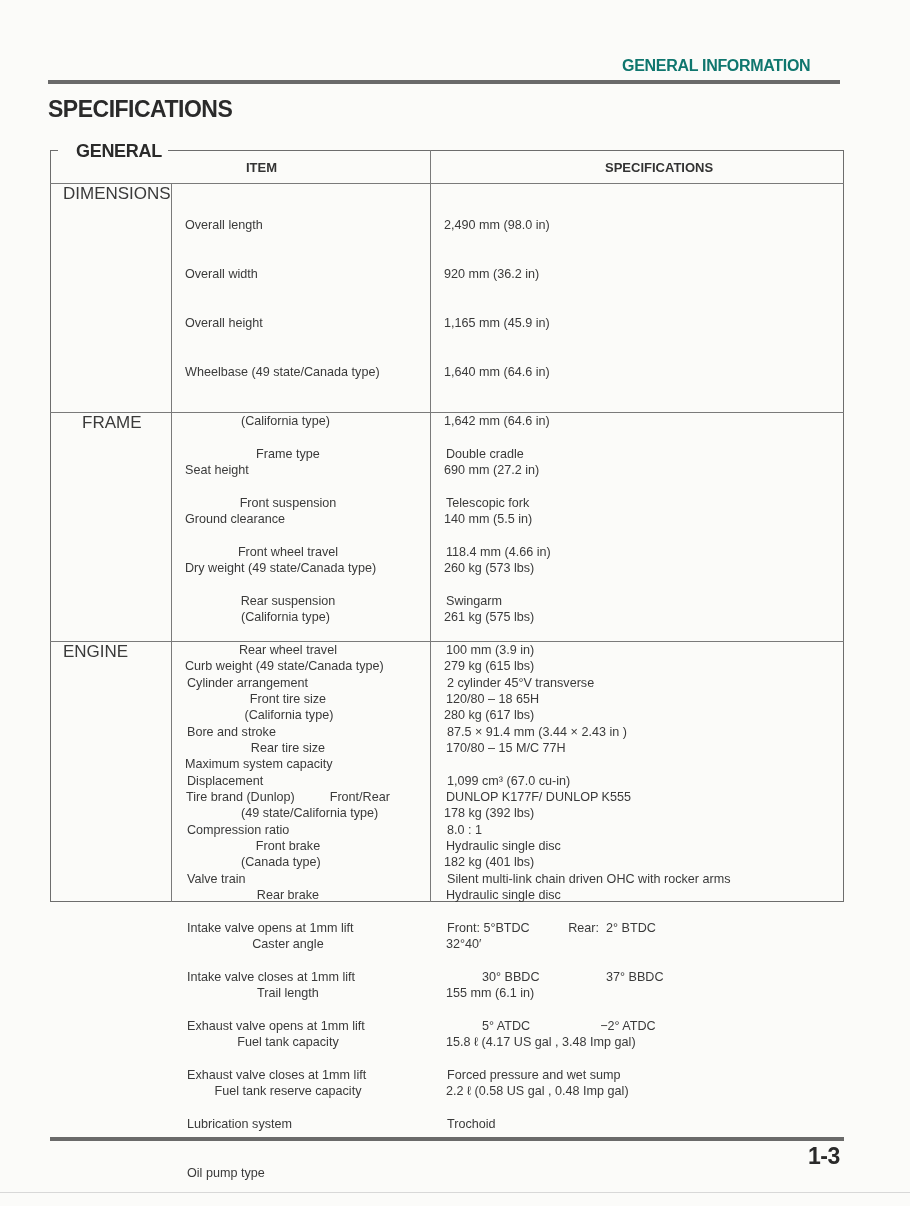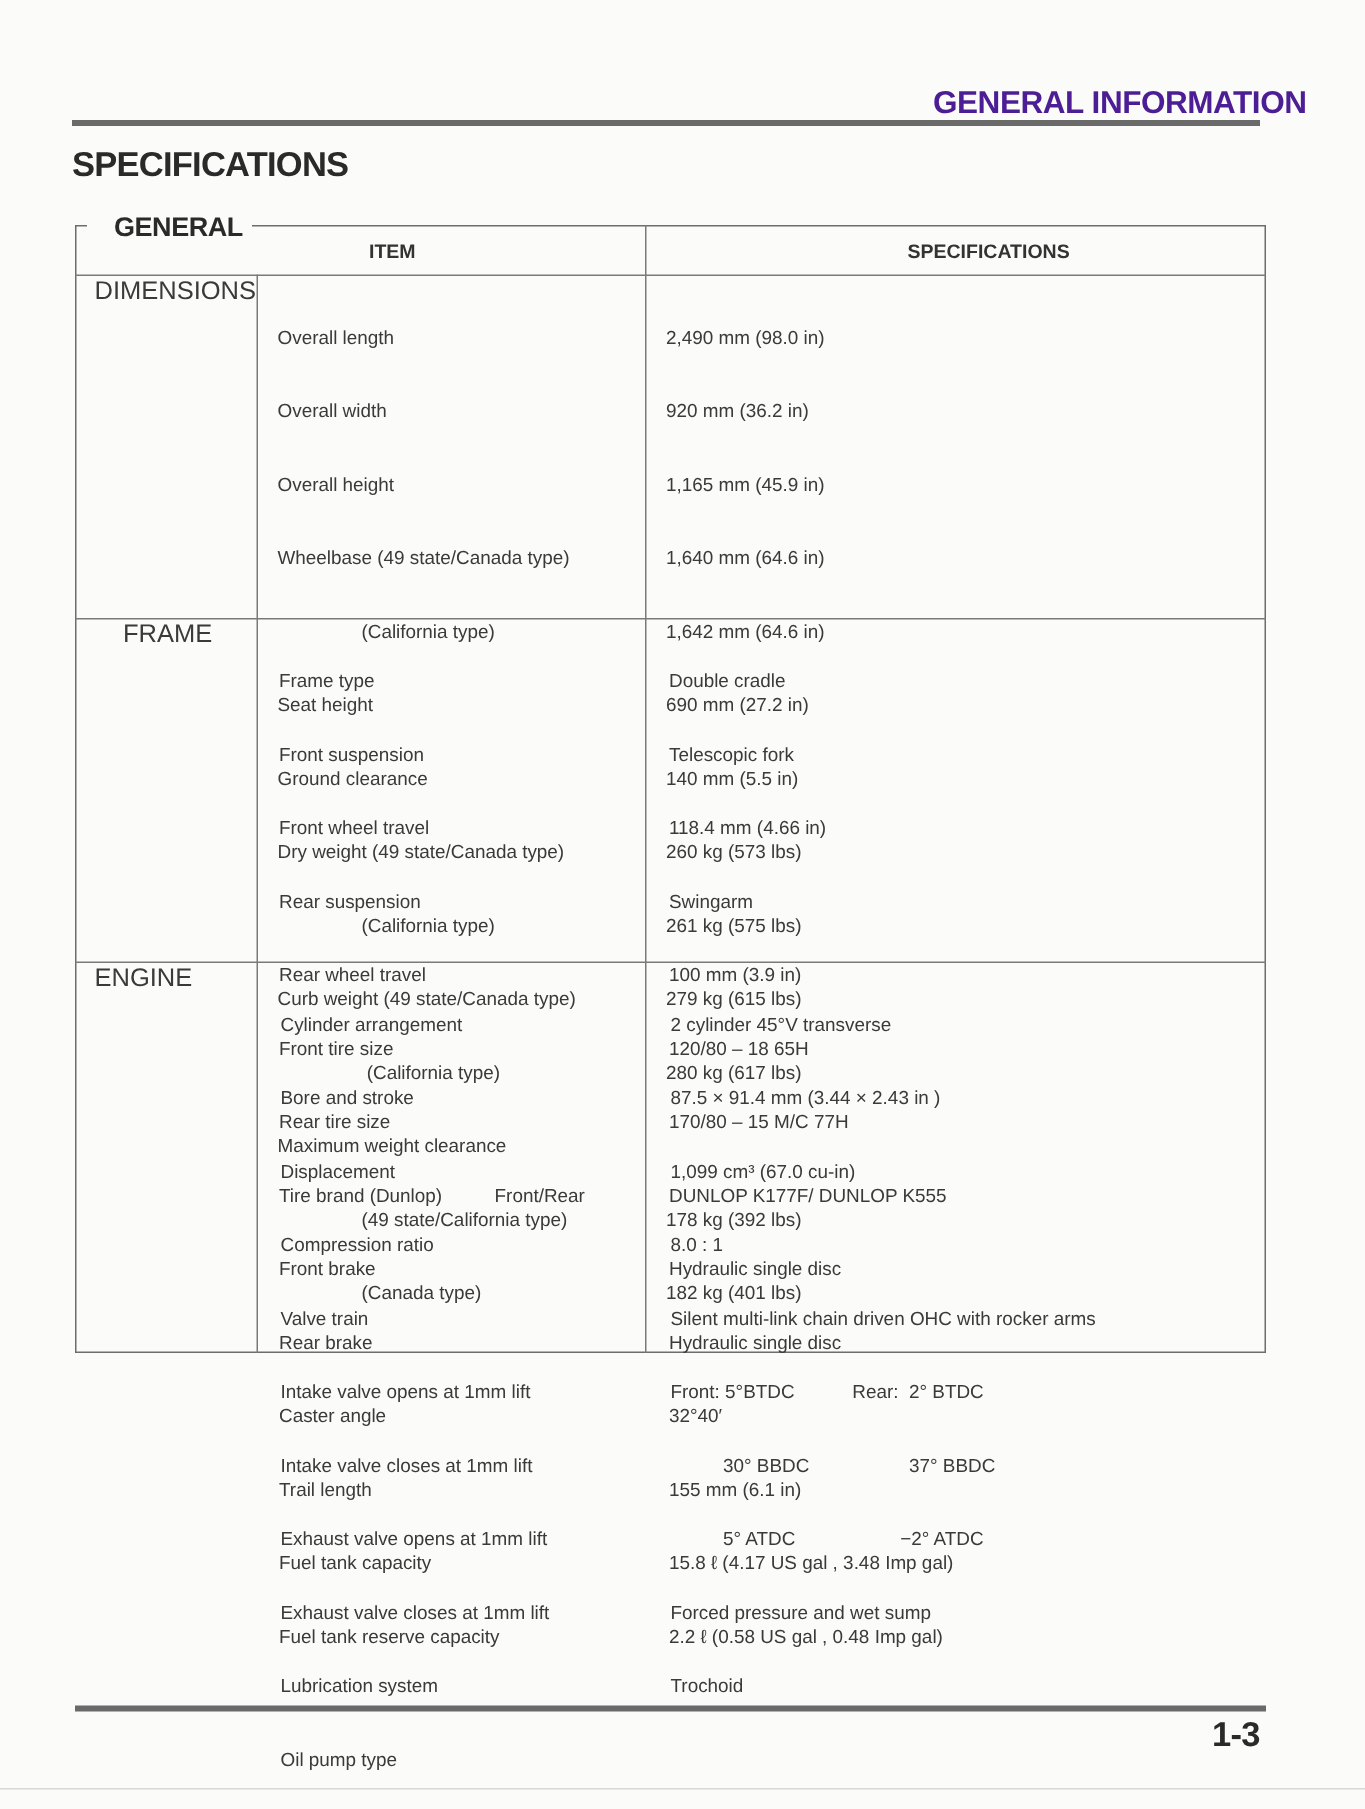--- a/index.html
+++ b/index.html
@@ -3,21 +3,21 @@
 <meta charset="utf-8">
 <style>
   html, body { margin: 0; padding: 0; }
   body {
     width: 910px; height: 1206px; position: relative; overflow: hidden;
     background: #fbfbf9; color: #2e2e2e;
     font-family: "Liberation Sans", "DejaVu Sans", sans-serif;
   }
   .header-section {
     position: absolute; left: 622px; top: 57px;
-    font-size: 21px; font-weight: bold; letter-spacing: -0.3px; color: #4c1d95;
+    font-size: 16px; font-weight: bold; letter-spacing: -0.3px; color: #0f766e;
   }
   .top-rule {
     position: absolute; left: 48px; top: 80px; width: 792px; height: 4px;
     background: #6a6a6a;
   }
   .page-title {
     position: absolute; left: 48px; top: 96px;
     font-size: 23px; font-weight: bold; letter-spacing: -0.5px; color: #2a2a2a;
   }
   .table-box {
@@ -81,21 +81,21 @@
     <div>Overall width</div>
     <div>Overall height</div>
     <div>Wheelbase (49 state/Canada type)</div>
     <div>                (California type)</div>
     <div>Seat height</div>
     <div>Ground clearance</div>
     <div>Dry weight (49 state/Canada type)</div>
     <div>                (California type)</div>
     <div>Curb weight (49 state/Canada type)</div>
     <div>                 (California type)</div>
-    <div>Maximum weight clearance</div>
+    <div>Maximum system capacity</div>
     <div>                (49 state/California type)</div>
     <div>                (Canada type)</div>
   </div>
   <div class="cell" style="left:444px; top:184px;">
     <div>2,490 mm (98.0 in)</div>
     <div>920 mm (36.2 in)</div>
     <div>1,165 mm (45.9 in)</div>
     <div>1,640 mm (64.6 in)</div>
     <div>1,642 mm (64.6 in)</div>
     <div>690 mm (27.2 in)</div>
@@ -103,21 +103,21 @@
     <div>260 kg (573 lbs)</div>
     <div>261 kg (575 lbs)</div>
     <div>279 kg (615 lbs)</div>
     <div>280 kg (617 lbs)</div>
     <div style="height:16.35px;"></div>
     <div>178 kg (392 lbs)</div>
     <div>182 kg (401 lbs)</div>
   </div>
 
   <div class="group-label" style="top:413px;margin-left:19px;">FRAME</div>
-  <div class="cell" style="left:186px; top:413px;">
+  <div class="cell" style="left:186px; top:413px;text-align:center;">
     <div>Frame type</div>
     <div>Front suspension</div>
     <div>Front wheel travel</div>
     <div>Rear suspension</div>
     <div>Rear wheel travel</div>
     <div>Front tire size</div>
     <div>Rear tire size</div>
     <div>Tire brand (Dunlop)          Front/Rear</div>
     <div>Front brake</div>
     <div>Rear brake</div>

